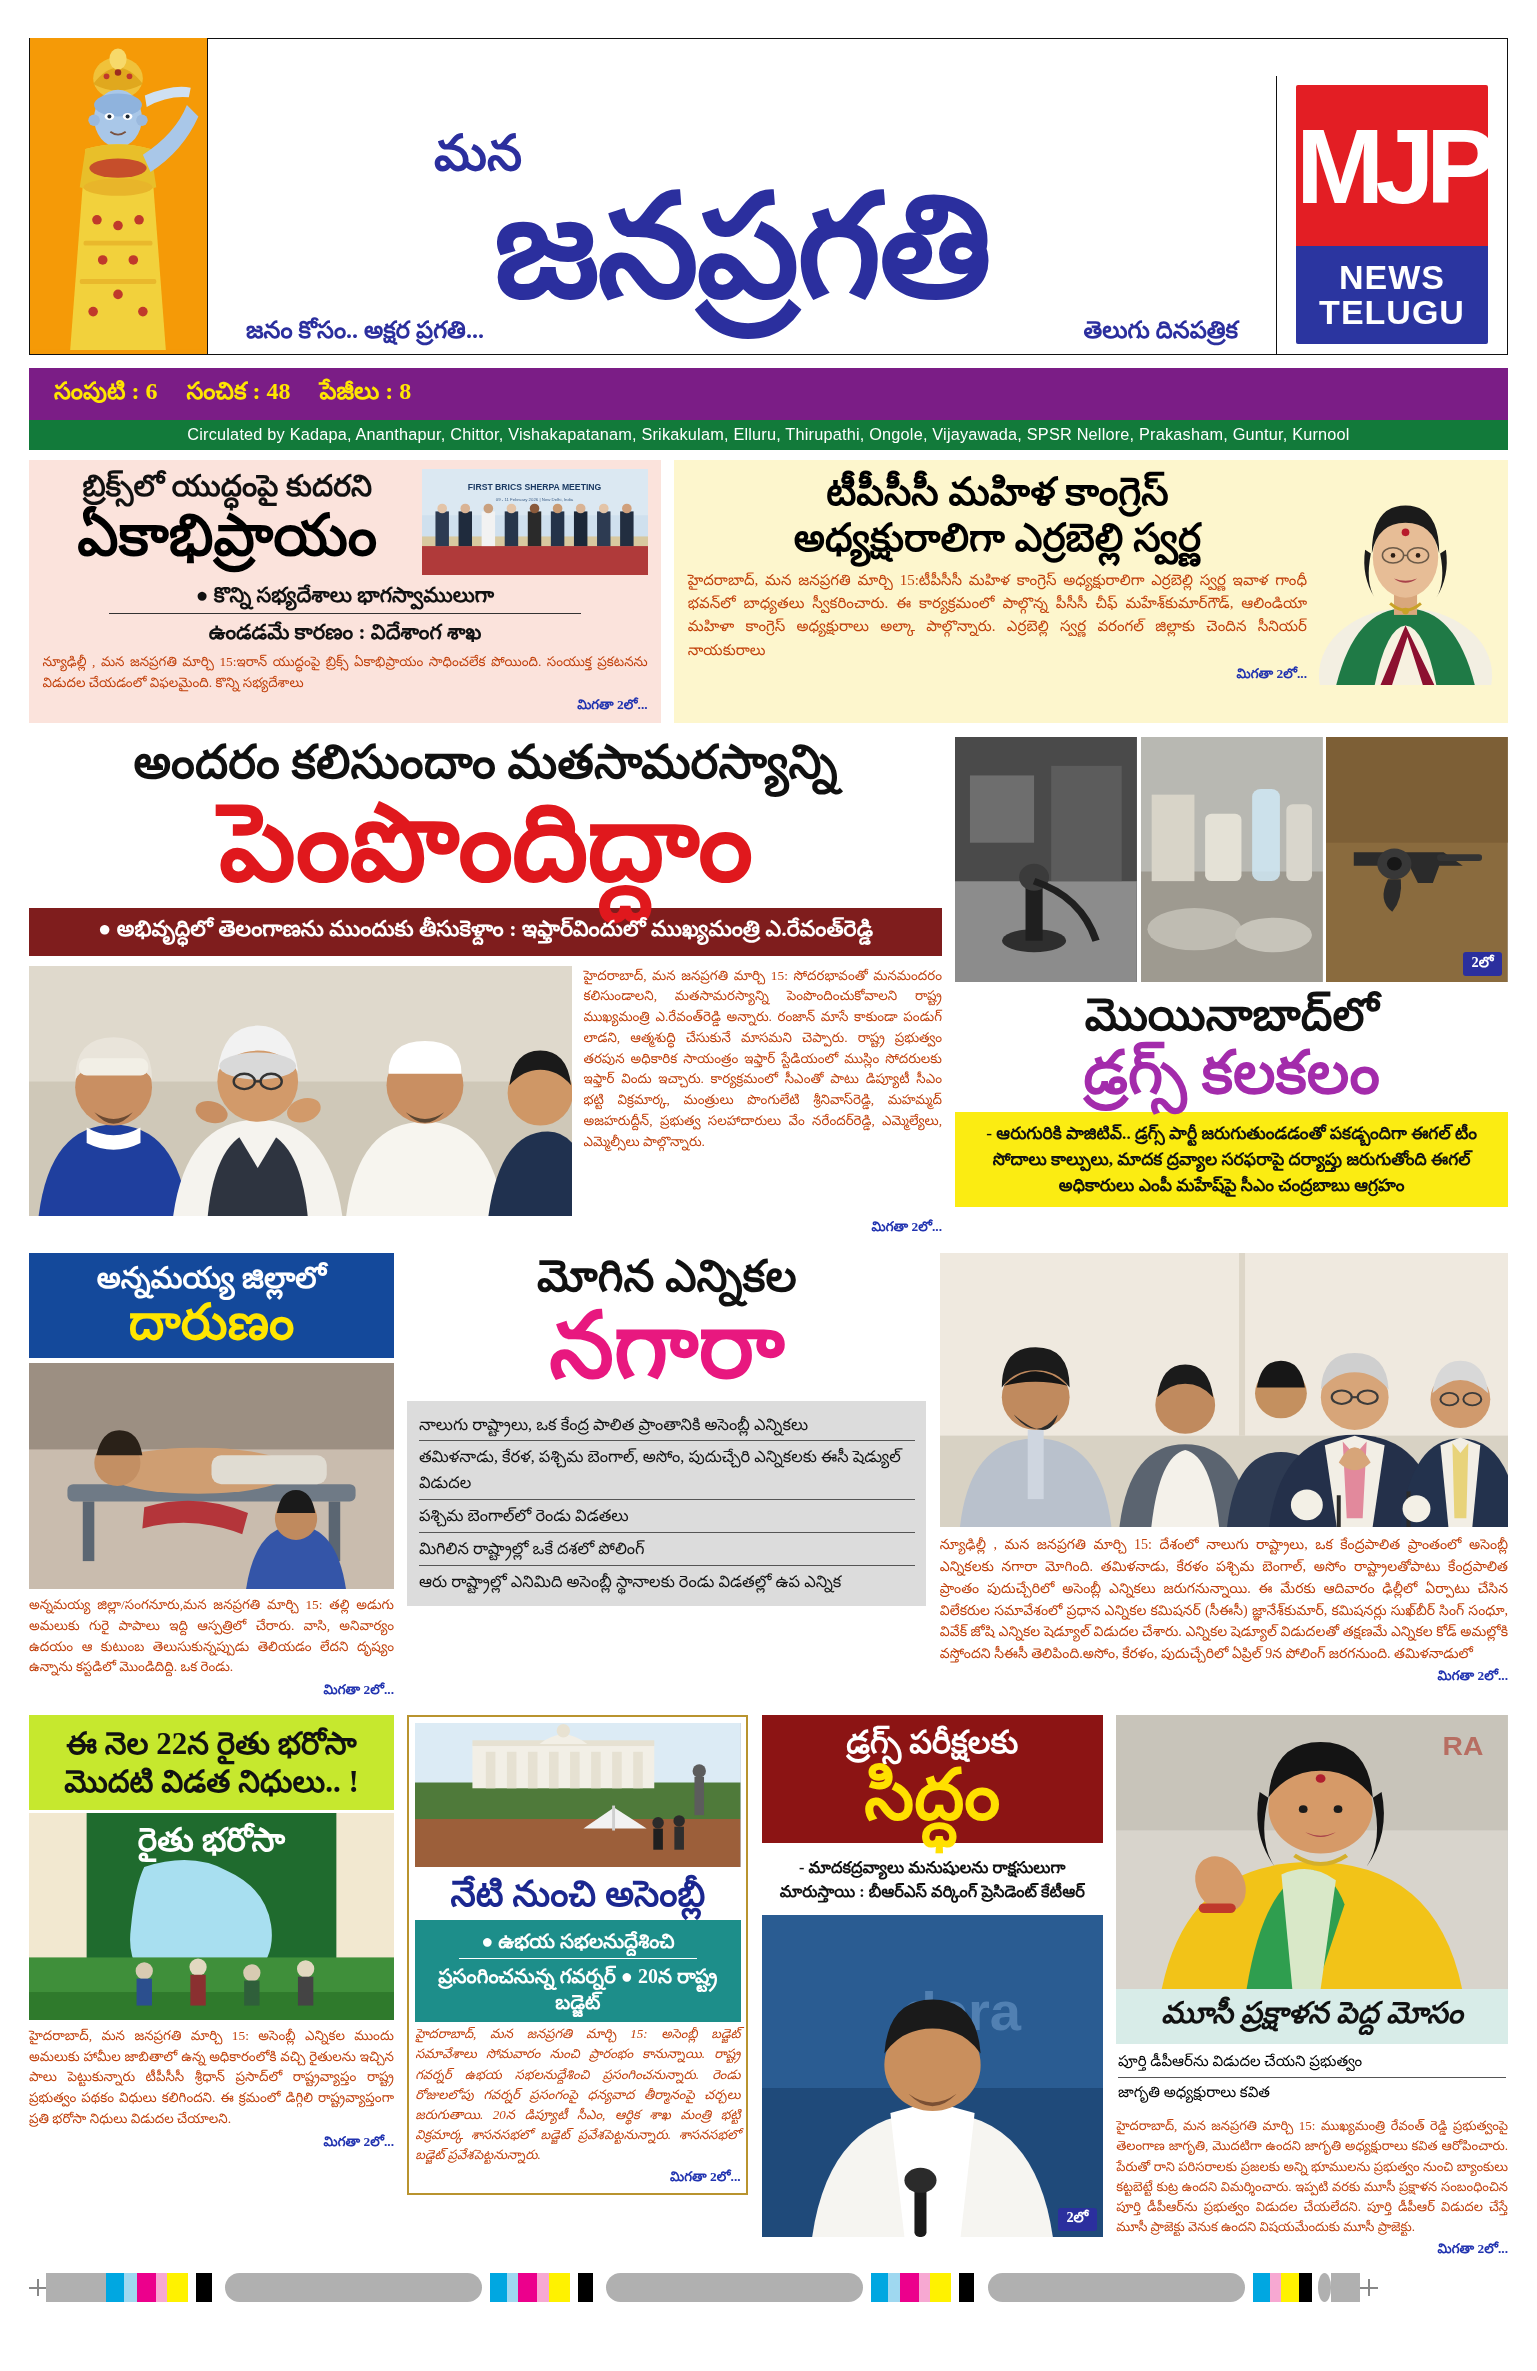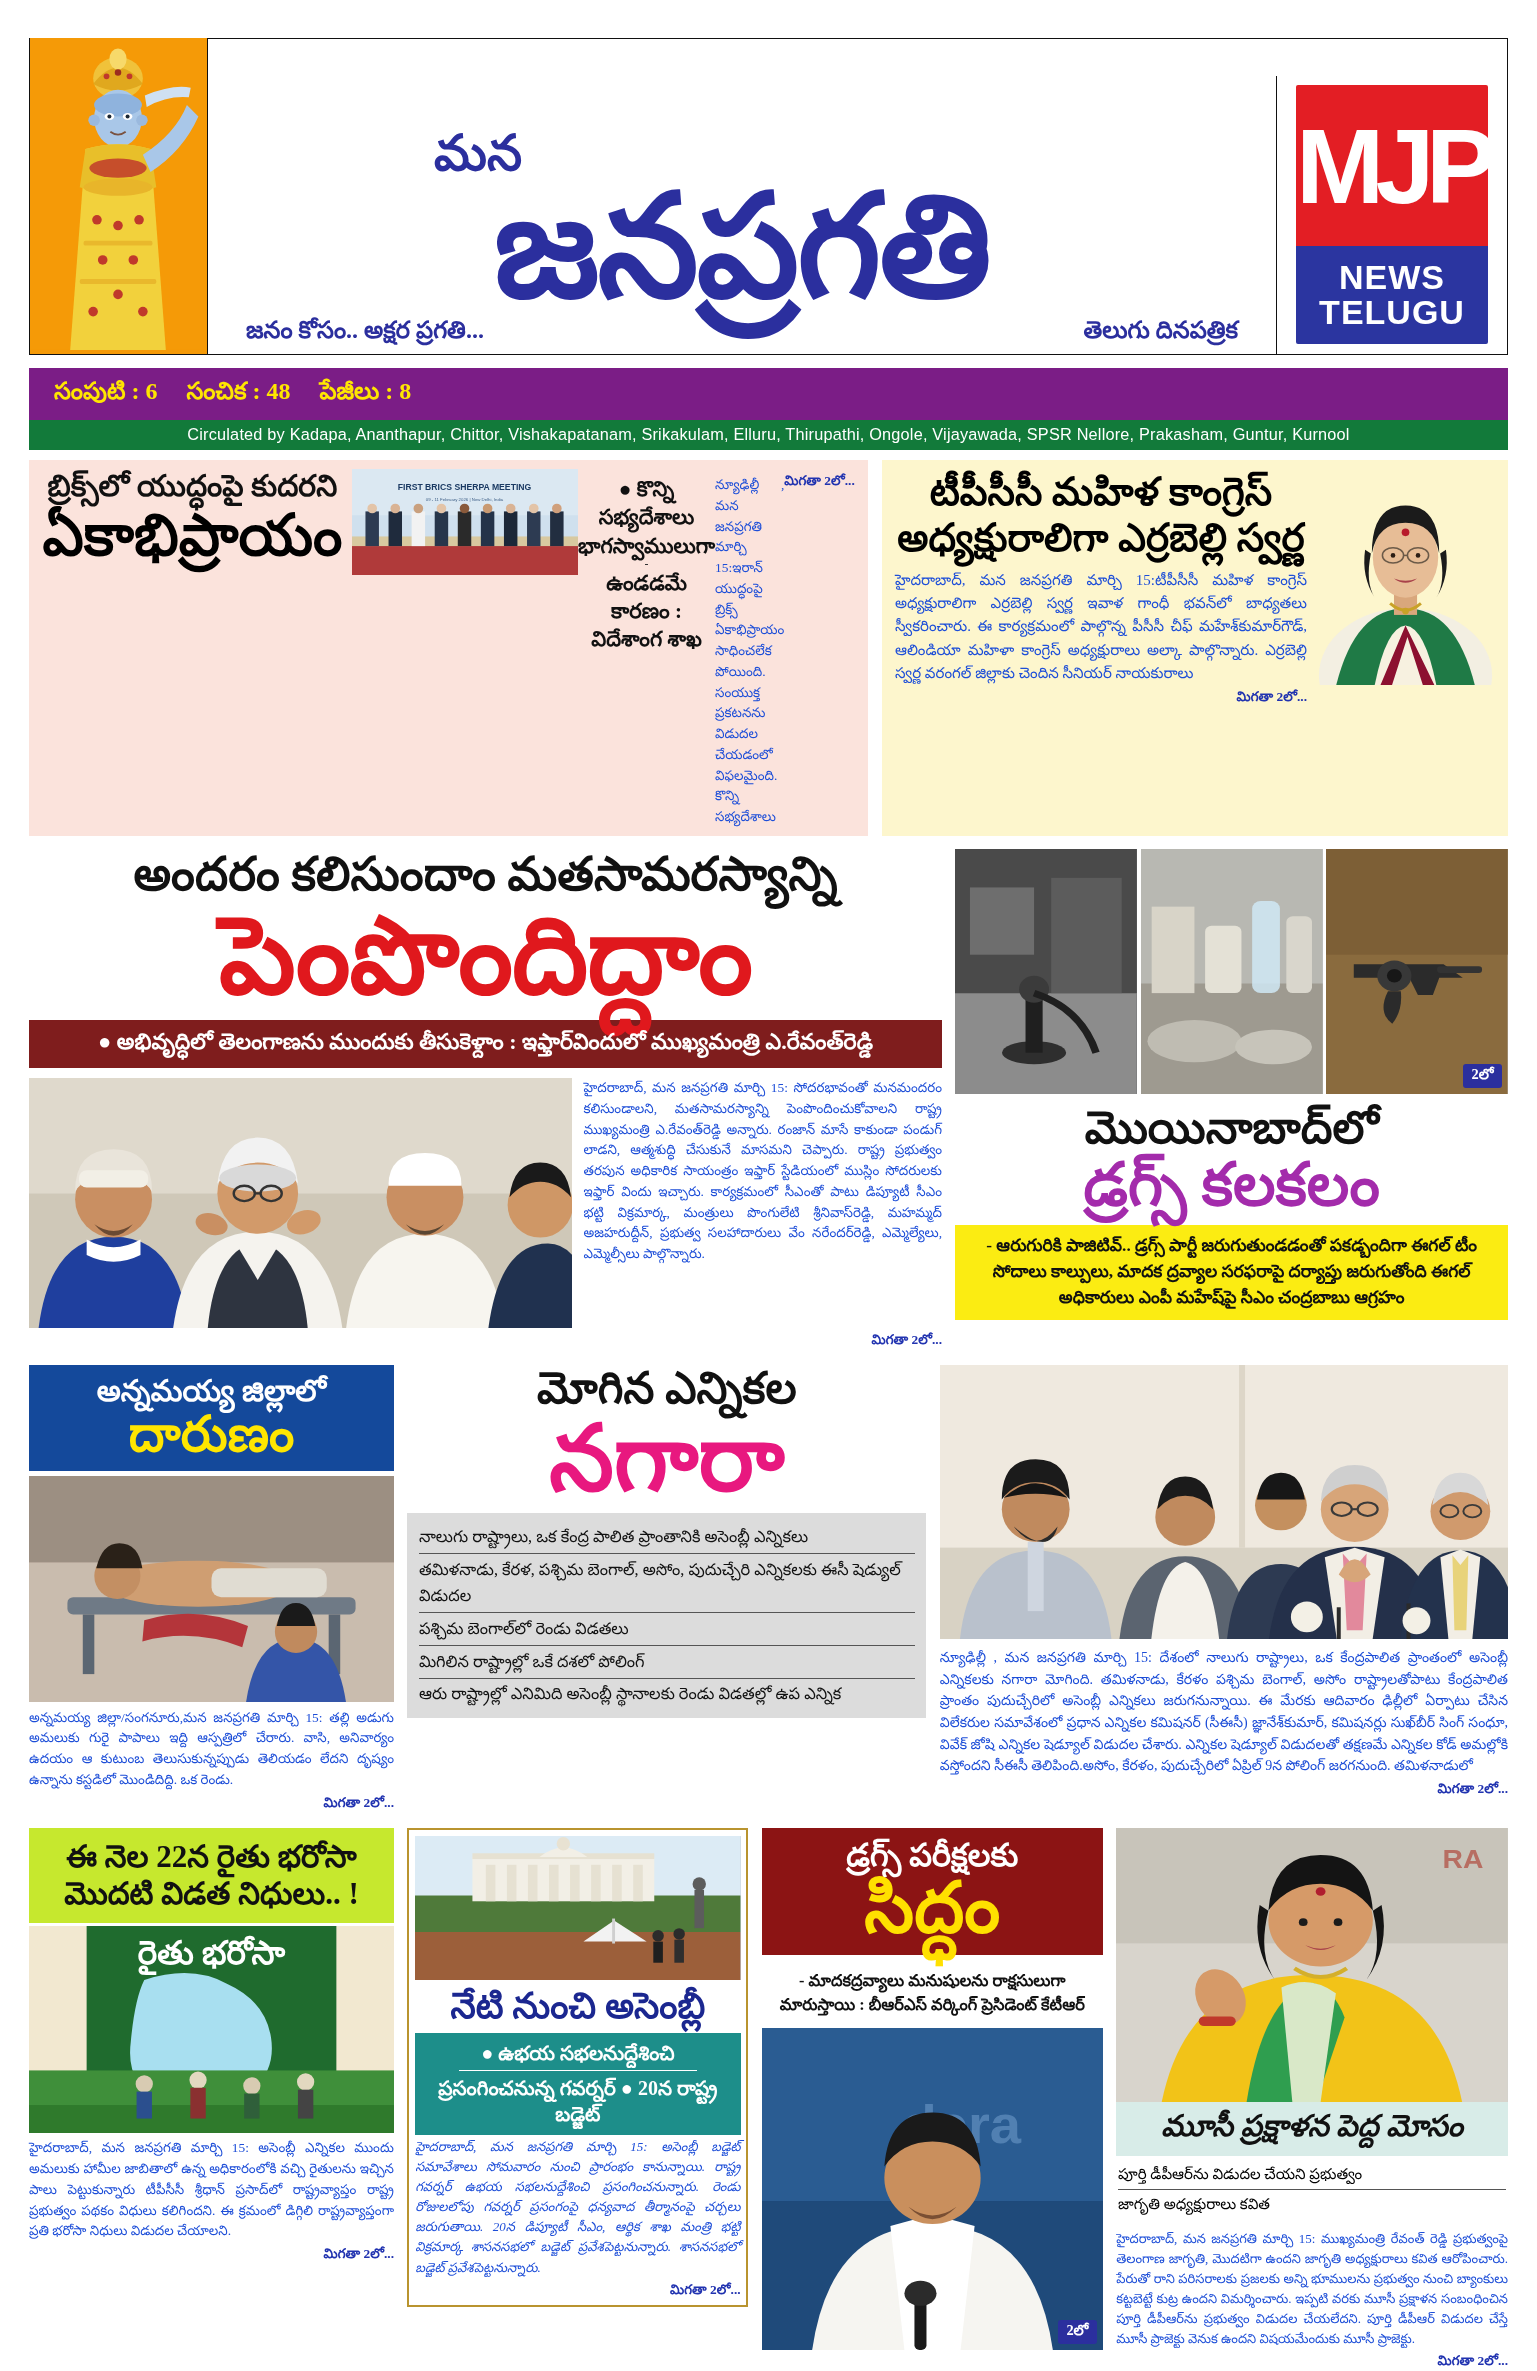--- a/index.html
+++ b/index.html
@@ -155,42 +155,42 @@
 
   
   .te {
     font-family: "Liberation Serif", "DejaVu Serif", serif;
   }
   .body-te {
     font-family: "Liberation Serif", "DejaVu Serif", serif;
     font-size: 15px;
     line-height: 1.55;
     text-align: justify;
-    color: #1d4ed8;
+    color: #c2410c;
   }
   .more-link {
     color: #2133b0;
     font-weight: 700;
     font-size: 13.4px;
     white-space: nowrap;
   }
   .more-wrap { text-align: right; margin-top: 1.9px; }
 
   
   .photo { position: relative; overflow: hidden; background: #c9ccd2; }
   .photo svg { display: block; width: 100%; height: 100%; }
 
   
   .toprow { display: flex; gap: 13.4px; }
   .box-brics {
     flex: 0 0 632px;
     background: #fbe3dc;
     padding: 9.6px 13.4px 7.7px 13.4px;
     display: flex;
-    flex-direction: row;
+    flex-direction: column;
   }
   .brics-top { display: flex; gap: 9.6px; }
   .brics-headwrap { flex: 1 1 auto; }
   .brics-kicker {
     font-size: 30px; font-weight: 700; color: #111; text-align: center;
     line-height: 1.15;
   }
   .brics-main {
     font-size: 58px; font-weight: 700; color: #000; text-align: center;
     line-height: 1.05; margin-top: 1.9px;

